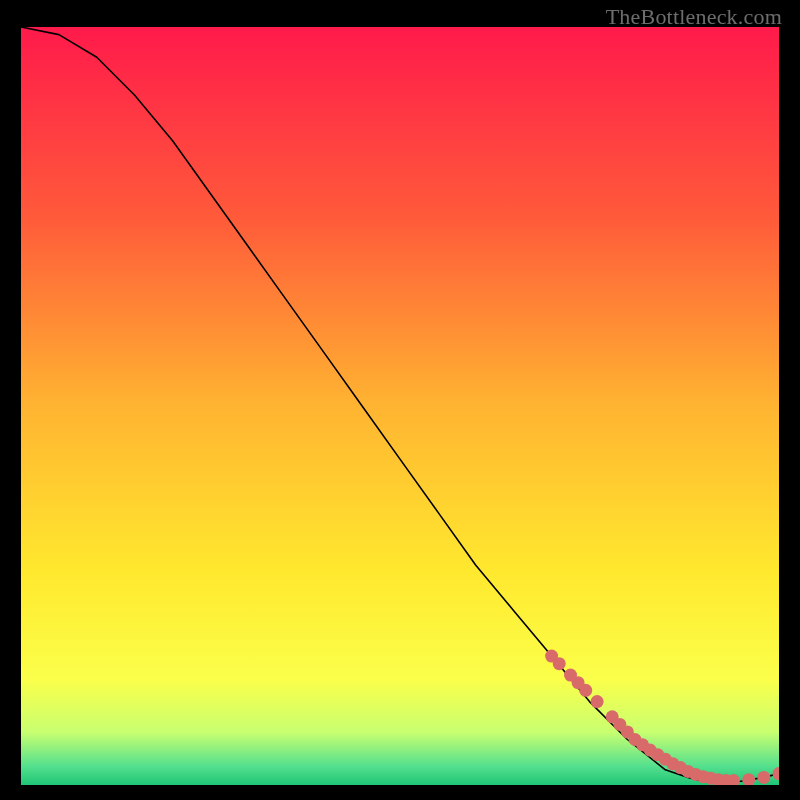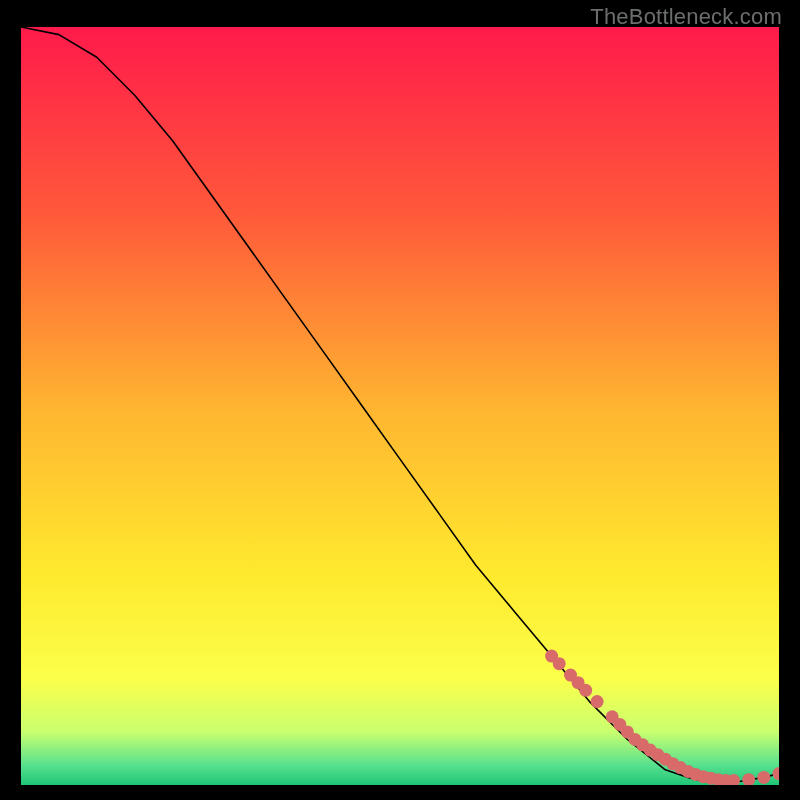--- a/index.html
+++ b/index.html
@@ -9,20 +9,21 @@
     width: 800px;
     height: 800px;
     overflow: hidden;
     font-family: Arial, Helvetica, sans-serif;
   }
   .frame {
     position: relative;
     width: 800px;
     height: 800px;
     background: #000;
+    font-family: Liberation Serif, serif;
   }
   .watermark {
     position: absolute;
     top: 4px;
     right: 18px;
     color: #6c6e6e;
     font-size: 22px;
     font-weight: 500;
     letter-spacing: 0.2px;
     z-index: 10;

